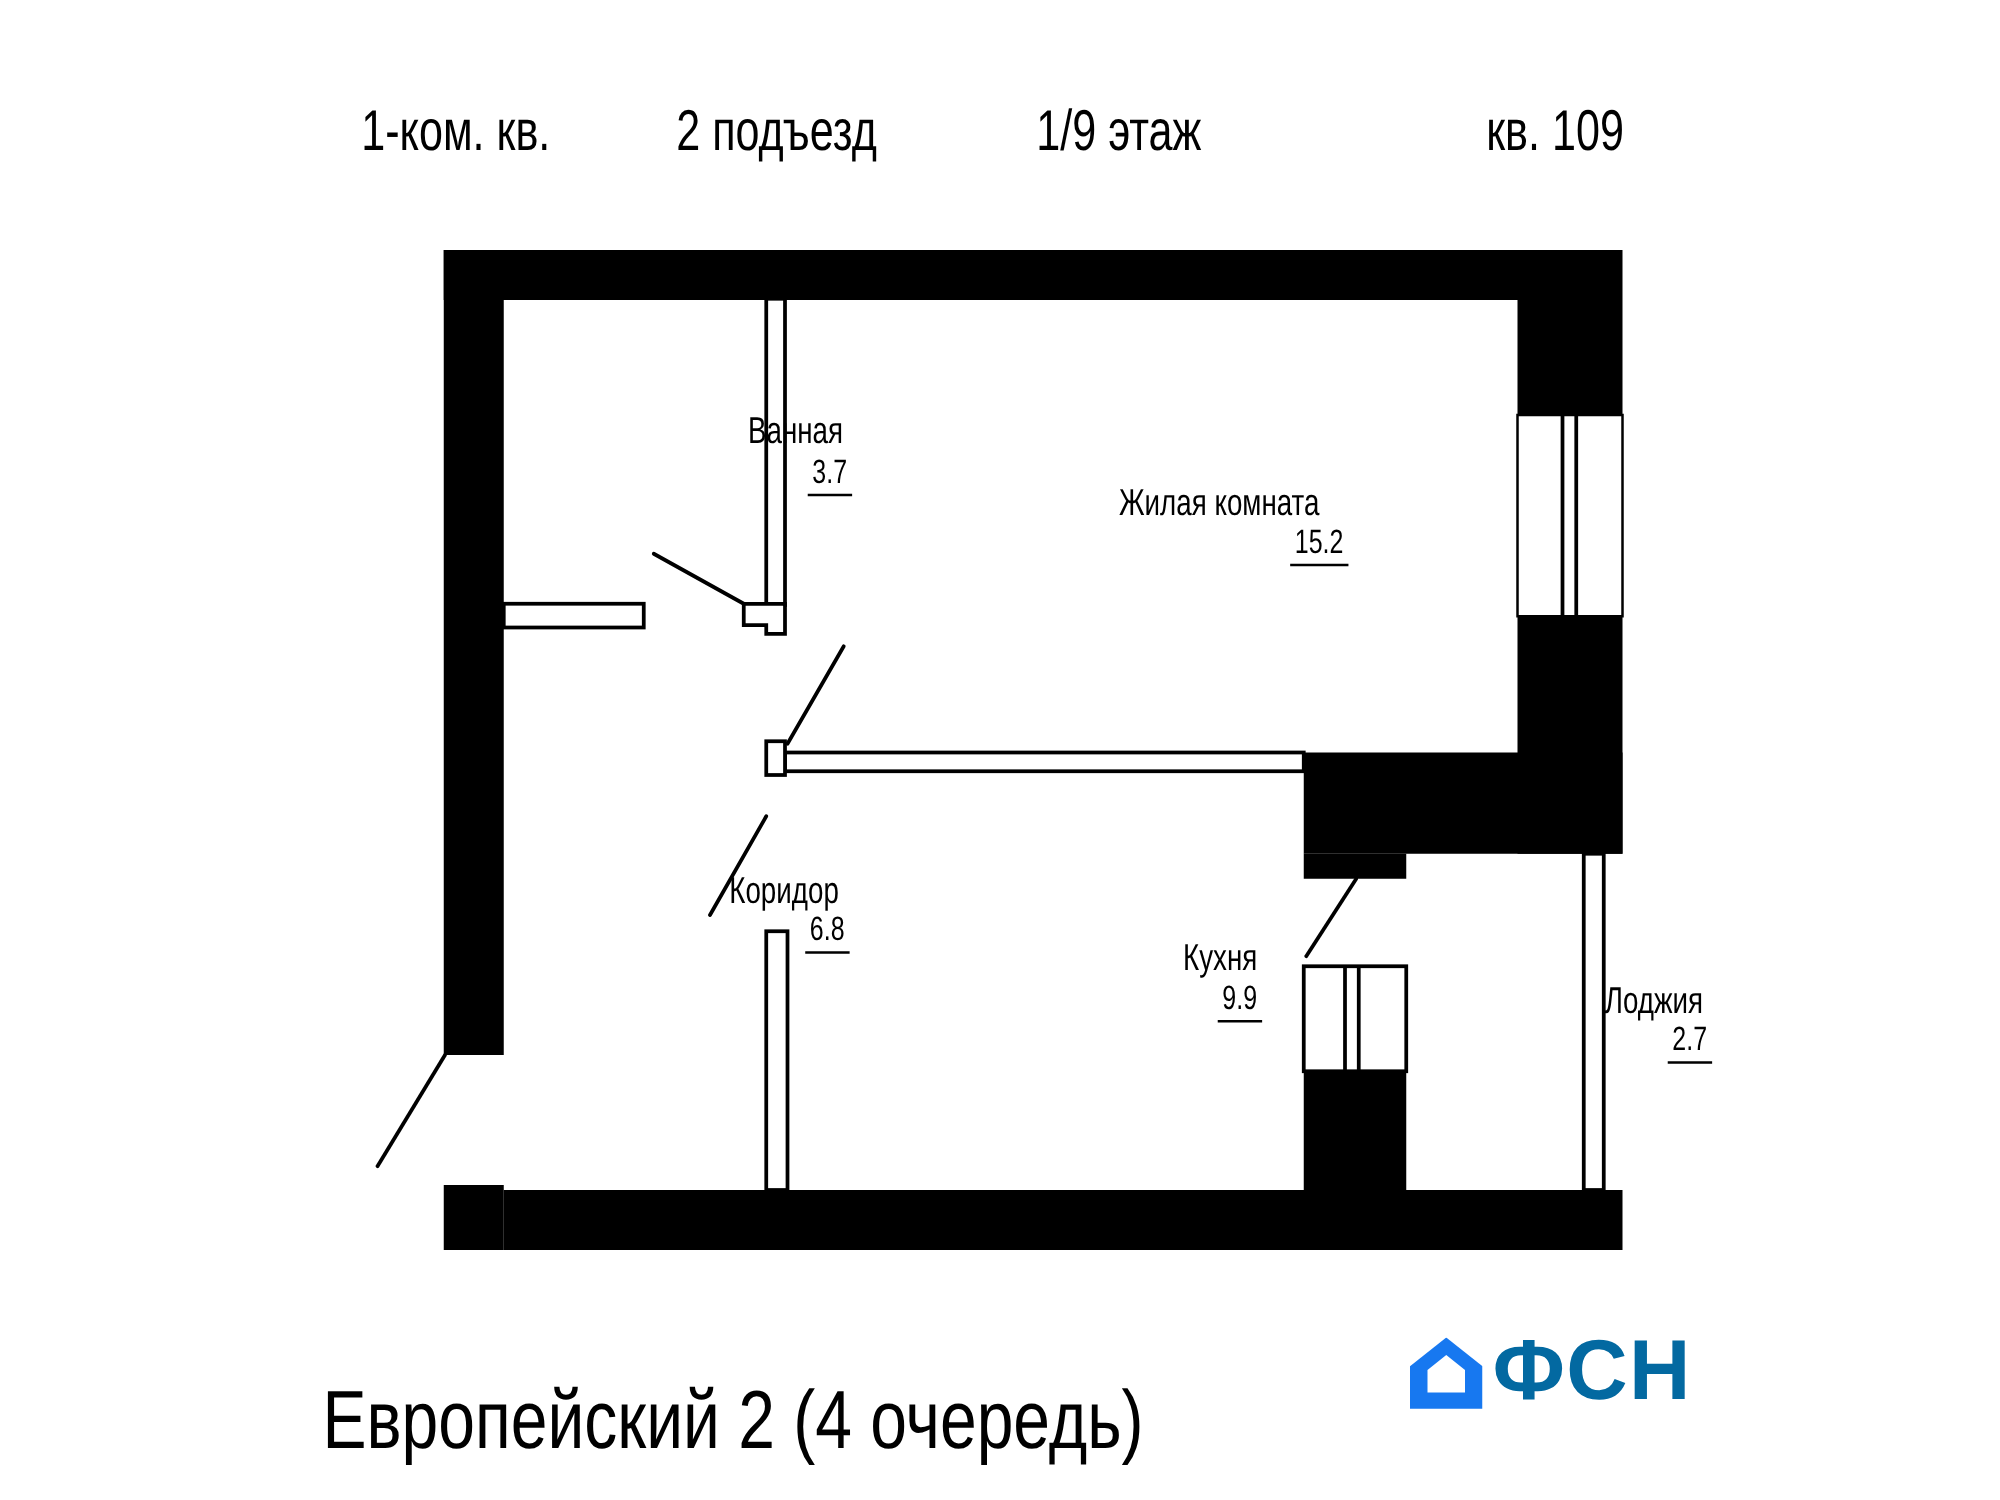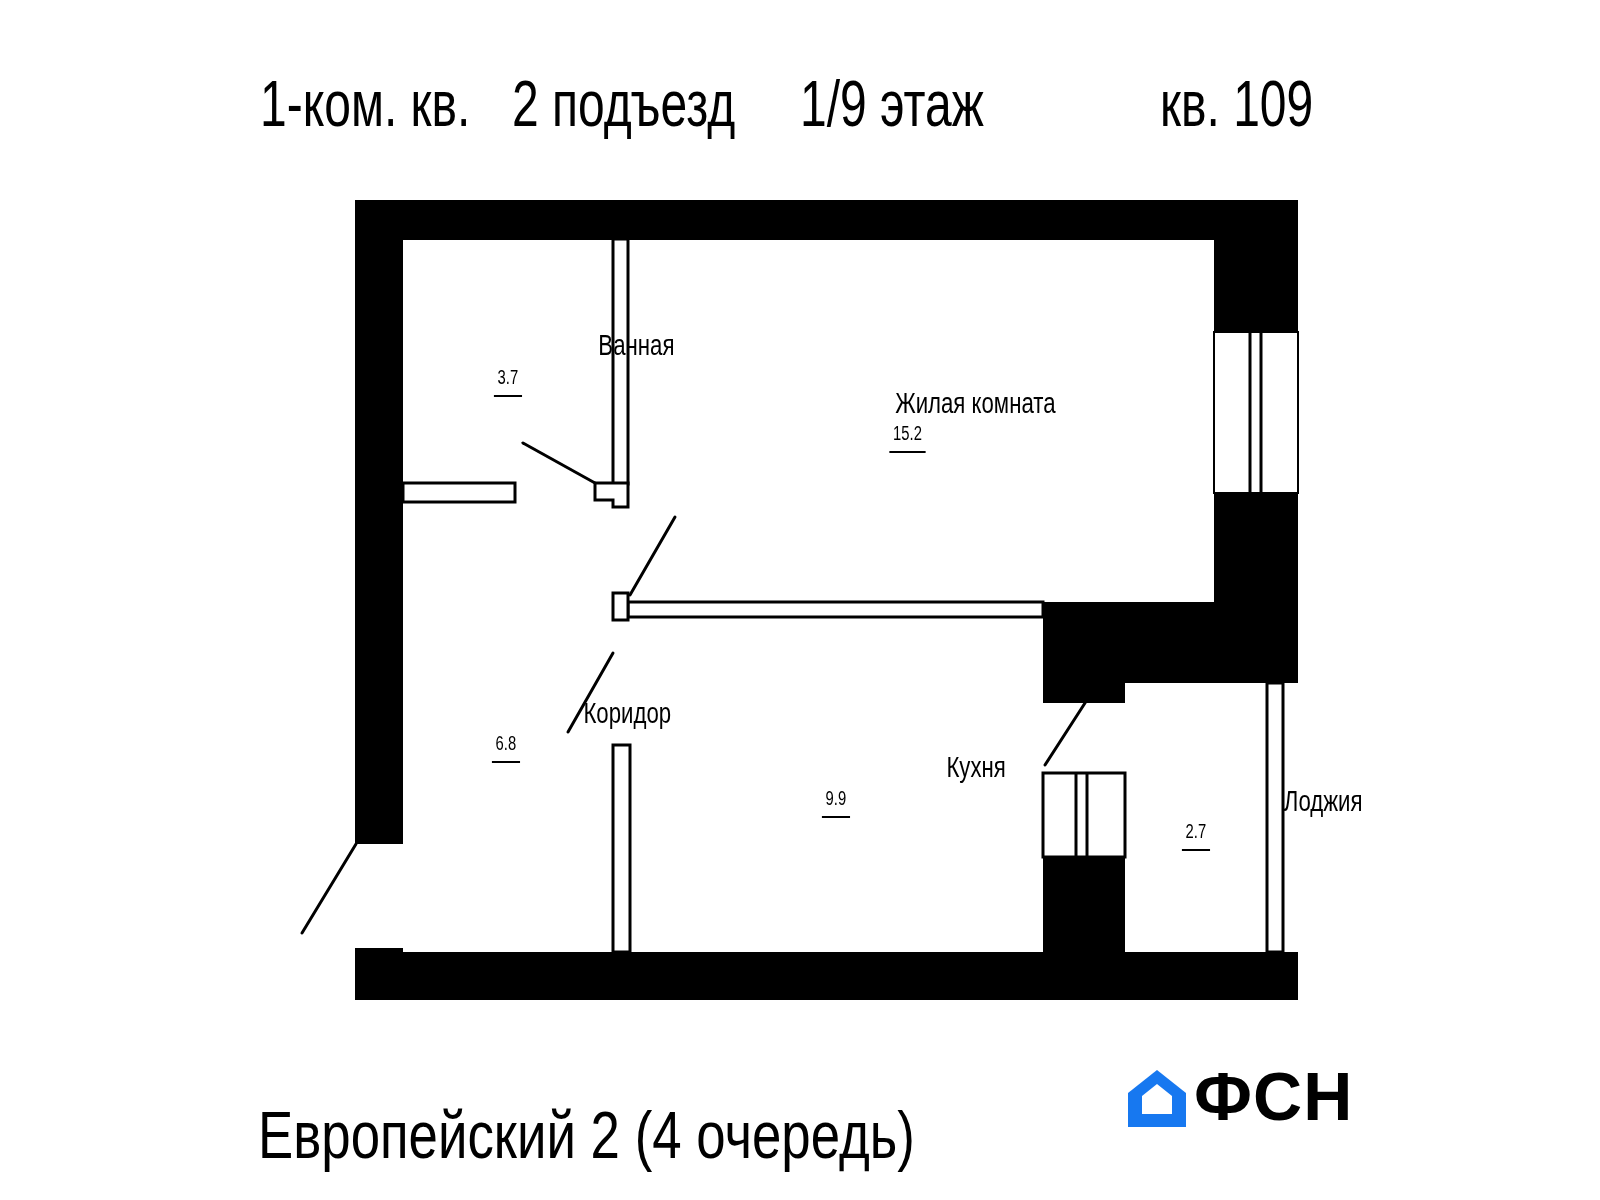--- a/index.html
+++ b/index.html
@@ -7,26 +7,26 @@
     width:1600px;height:1200px;position:relative;overflow:hidden;
     background:#ffffff;
     font-family:"Liberation Sans", sans-serif;
     color:#000;
   }
   .plan-svg{position:absolute;left:0;top:0;}
 
   
   .cond{display:inline-block;transform:scaleX(0.75);transform-origin:left center;white-space:nowrap;}
 
-  .title-seg{position:absolute;top:72px;font-size:64px;line-height:64px;font-weight:400;}
+  .title-seg{position:absolute;top:72px;font-size:46px;line-height:64px;font-weight:400;margin-left:29px;}
   .title-seg .cond{transform-origin:left top;}
 
   .room-label{position:absolute;width:360px;text-align:right;font-size:30px;line-height:30px;}
   .room-label .cond{transform-origin:center top;transform:scaleX(0.74);}
-  .room-area{position:absolute;width:360px;text-align:center;font-size:20px;line-height:30px;}
+  .room-area{position:absolute;width:360px;text-align:right;font-size:27px;line-height:30px;}
   .room-area .cond{transform-origin:center top;transform:scaleX(0.74);border-bottom:2px solid #000;padding:0 5px 3px 5px;}
 
   .footer-title{position:absolute;left:258px;top:1100px;font-size:66px;line-height:70px;}
   .footer-title .cond{transform:scaleX(0.80);transform-origin:left top;}
 
   .logo{position:absolute;left:1128px;top:1070px;display:flex;align-items:flex-start;}
   .logo-text{font-size:68px;line-height:58px;font-weight:700;letter-spacing:1px;margin-left:8px;margin-top:-3px;}
 </style>
 </head>
 <body>
@@ -98,14 +98,14 @@
 <div class="room-label" style="left:1016px;top:786px"><span class="cond">Лоджия</span></div>
 <div class="room-area" style="left:1016px;top:816px"><span class="cond">2.7</span></div>
 
 <div class="footer-title"><span class="cond">Европейский 2 (4 очередь)</span></div>
 
 <div class="logo">
   <svg width="58" height="58" viewBox="0 0 58 58">
     <polygon points="0,57 0,23 29,0 58,23 58,57" fill="#1778f0"></polygon>
     <polygon points="14,44 14,26 29,14 44,26 44,44" fill="#ffffff"></polygon>
   </svg>
-  <span class="logo-text" style="color:#000000">ФСН</span>
+  <span class="logo-text" style="color:#0369a1">ФСН</span>
 </div>
 
 </body></html>

